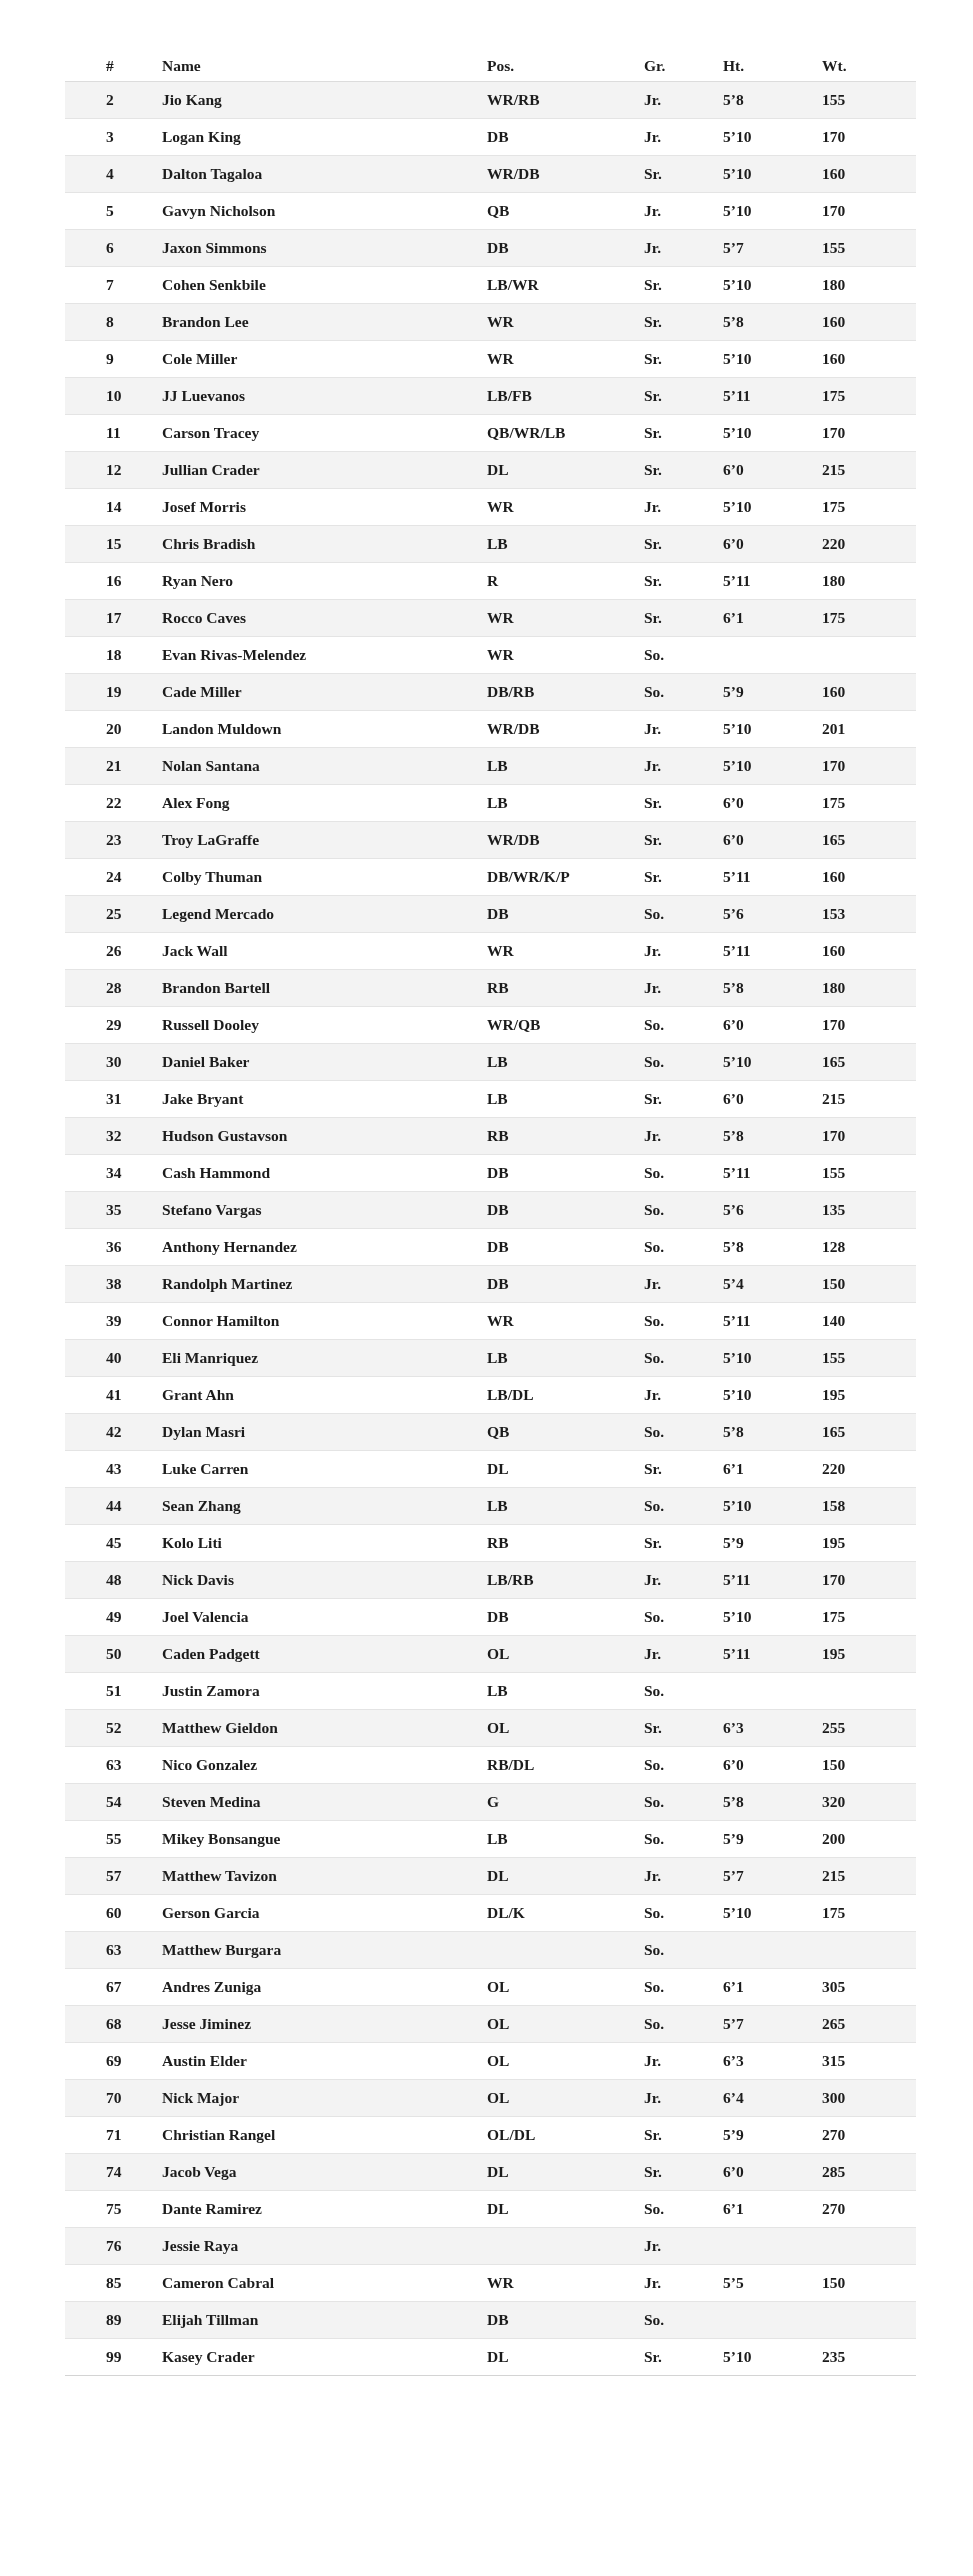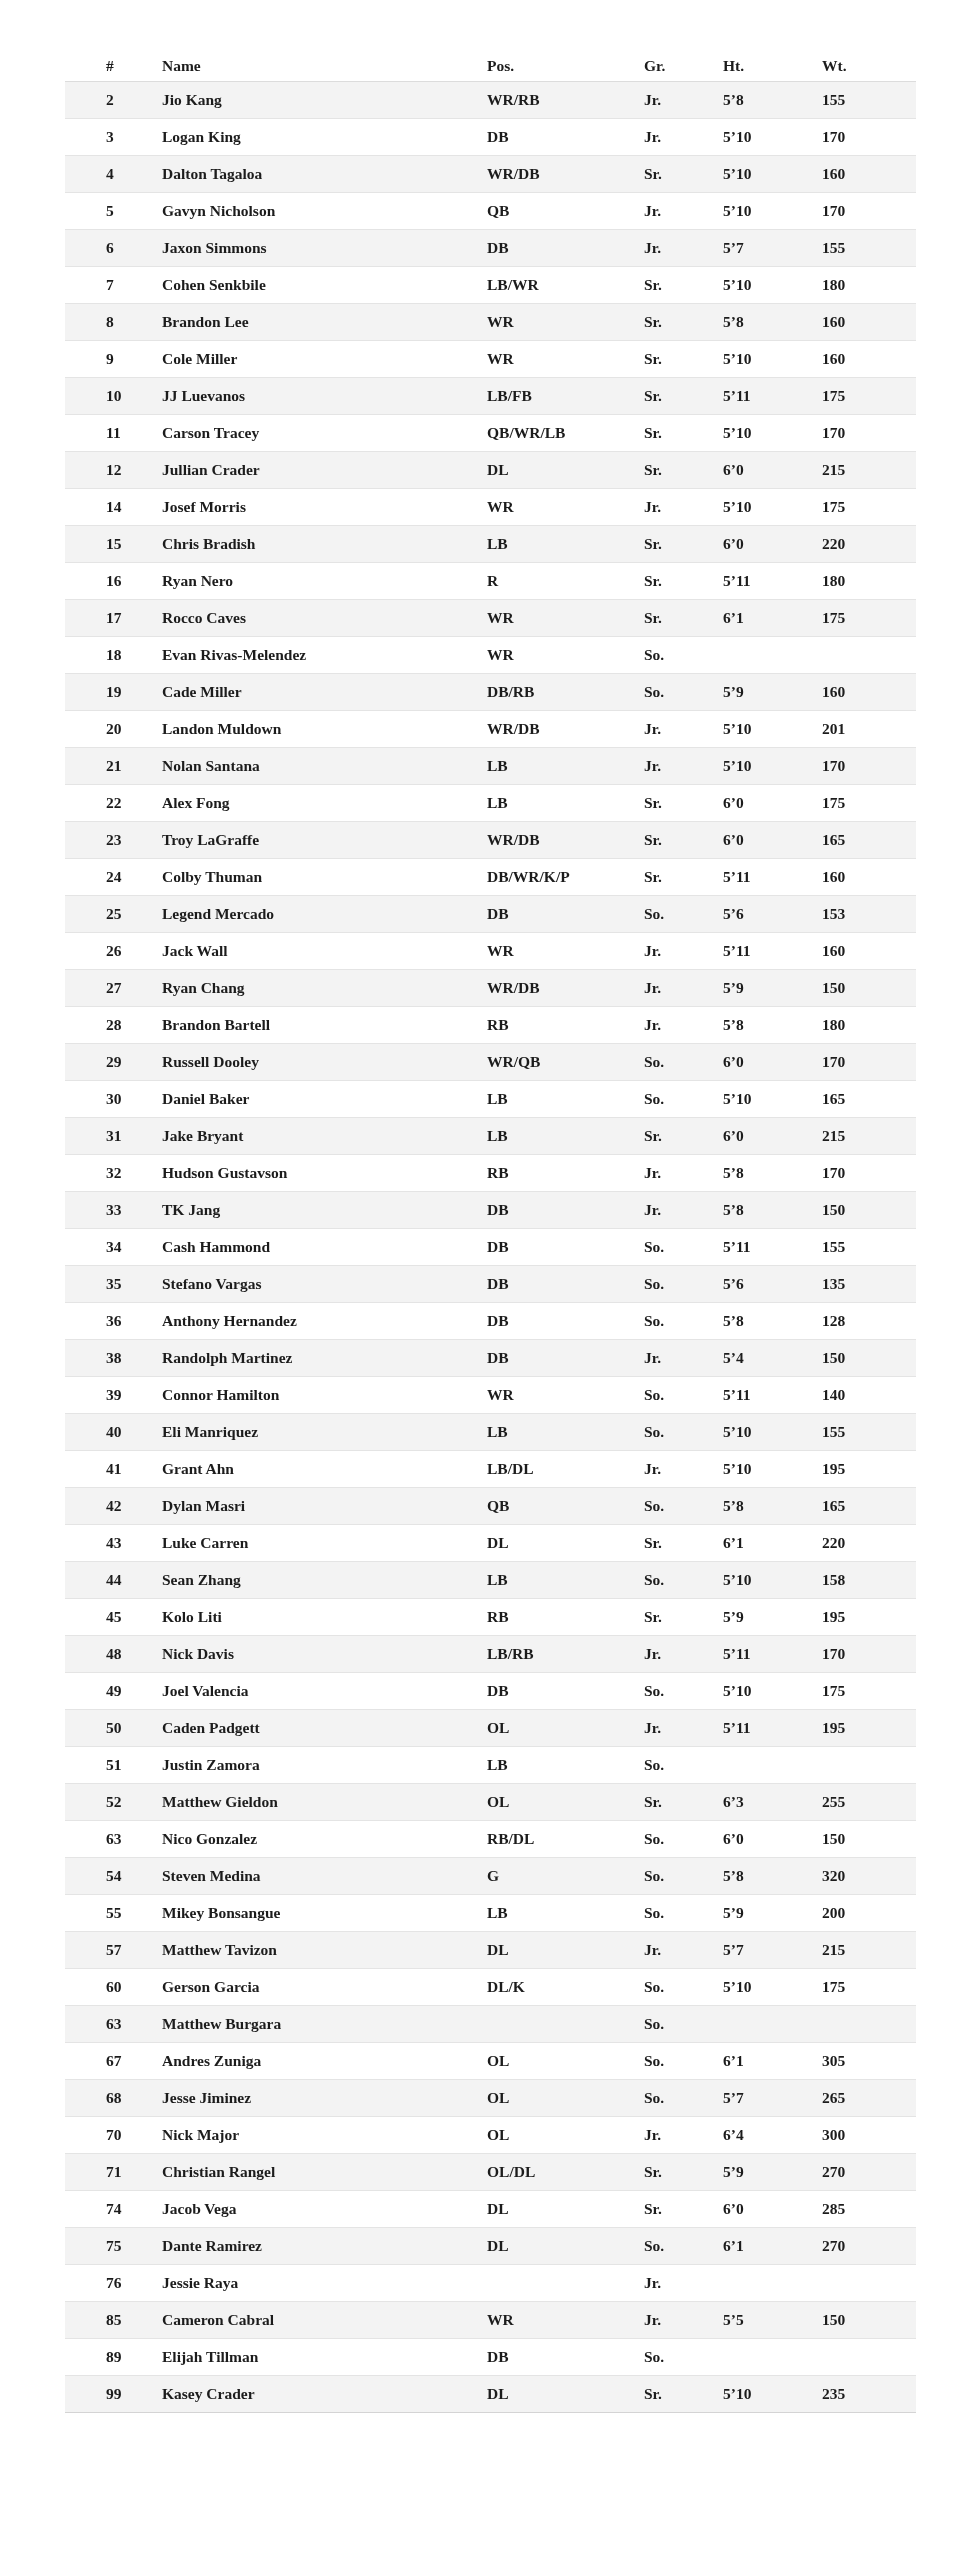--- a/index.html
+++ b/index.html
@@ -245,28 +245,20 @@
   </tr>
         <tr>
     <td>26</td>
     <td>Jack Wall</td>
     <td>WR</td>
     <td>Jr.</td>
     <td>5’11</td>
     <td>160</td>
   </tr>
         <tr>
-    <td>27</td>
-    <td>Ryan Chang</td>
-    <td>WR/DB</td>
-    <td>Jr.</td>
-    <td>5’9</td>
-    <td>150</td>
-  </tr>
-        <tr>
     <td>28</td>
     <td>Brandon Bartell</td>
     <td>RB</td>
     <td>Jr.</td>
     <td>5’8</td>
     <td>180</td>
   </tr>
         <tr>
     <td>29</td>
     <td>Russell Dooley</td>
@@ -293,28 +285,20 @@
   </tr>
         <tr>
     <td>32</td>
     <td>Hudson Gustavson</td>
     <td>RB</td>
     <td>Jr.</td>
     <td>5’8</td>
     <td>170</td>
   </tr>
         <tr>
-    <td>33</td>
-    <td>TK Jang</td>
-    <td>DB</td>
-    <td>Jr.</td>
-    <td>5’8</td>
-    <td>150</td>
-  </tr>
-        <tr>
     <td>34</td>
     <td>Cash Hammond</td>
     <td>DB</td>
     <td>So.</td>
     <td>5’11</td>
     <td>155</td>
   </tr>
         <tr>
     <td>35</td>
     <td>Stefano Vargas</td>
@@ -491,20 +475,28 @@
     <td>6’1</td>
     <td>305</td>
   </tr>
         <tr>
     <td>68</td>
     <td>Jesse Jiminez</td>
     <td>OL</td>
     <td>So.</td>
     <td>5’7</td>
     <td>265</td>
+  </tr>
+        <tr>
+    <td>69</td>
+    <td>Austin Elder</td>
+    <td>OL</td>
+    <td>Jr.</td>
+    <td>6’3</td>
+    <td>315</td>
   </tr>
         <tr>
     <td>70</td>
     <td>Nick Major</td>
     <td>OL</td>
     <td>Jr.</td>
     <td>6’4</td>
     <td>300</td>
   </tr>
         <tr>

